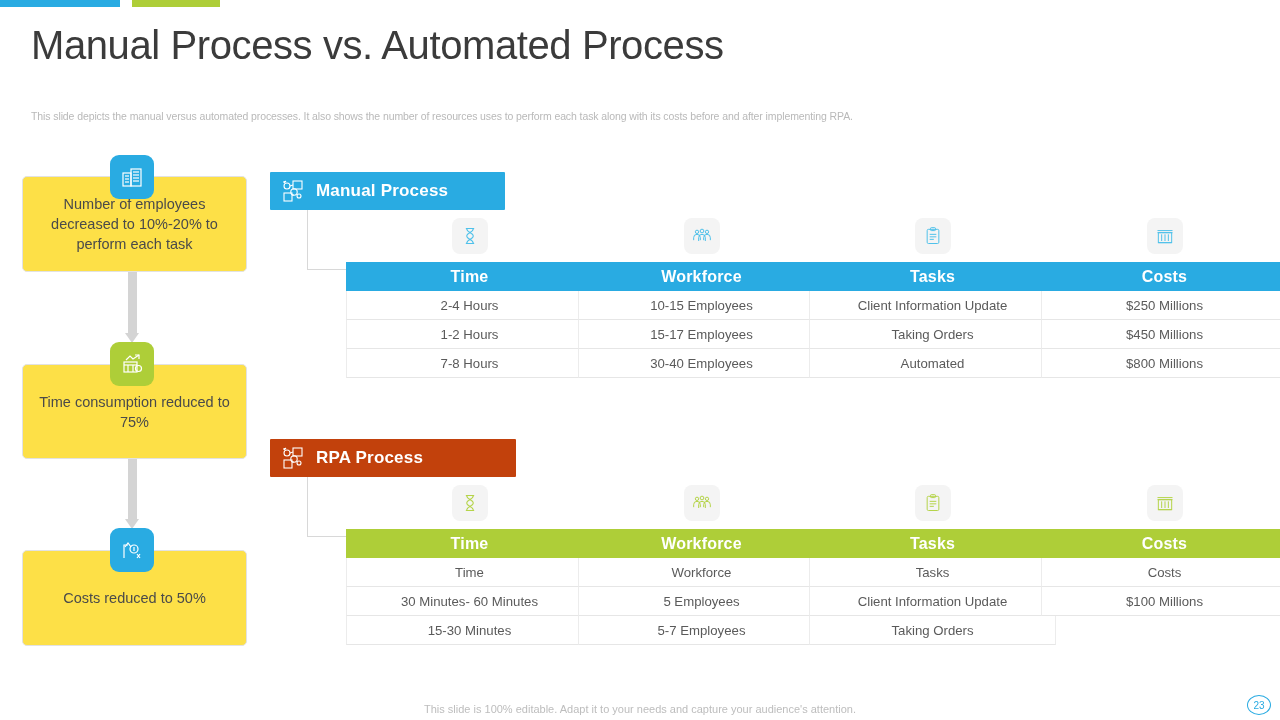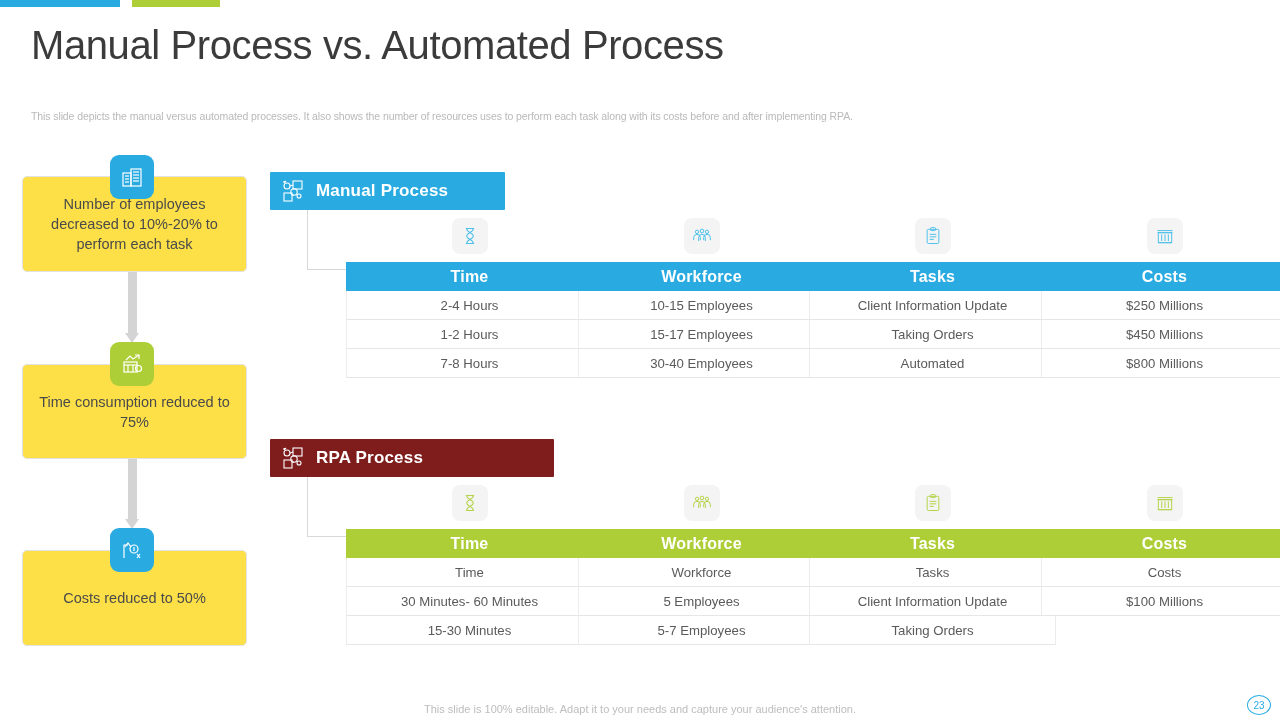--- a/index.html
+++ b/index.html
@@ -64,21 +64,21 @@
   .banner {
     position: absolute; height: 38px; display: flex; align-items: center;
     color: #fff; border-radius: 1px;
   }
   .banner-icon {
     width: 46px; height: 38px; display: flex; align-items: center; justify-content: center;
     flex: 0 0 auto;
   }
   .banner-label { font-size: 17px; font-weight: bold; letter-spacing: 0.2px; }
   .banner-manual { left: 270px; top: 172px; width: 235px; background: #29ABE2; }
-  .banner-rpa    { left: 270px; top: 439px; width: 284px; background: #7f1d1d; }
+  .banner-rpa    { left: 270px; top: 439px; width: 246px; background: #c2410c; }
 
   
   .connector { position: absolute; }
   .connector .v { position: absolute; left: 0; top: 0; width: 1px; background: #d8d8d8; height: 100%; }
   .connector .h { position: absolute; left: 0; bottom: 0; height: 1px; background: #d8d8d8; }
   .conn-manual { left: 307px; top: 210px; height: 60px; }
   .conn-rpa    { left: 307px; top: 477px; height: 60px; }
   .conn-manual .h, .conn-rpa .h { width: 40px; }
 
   

